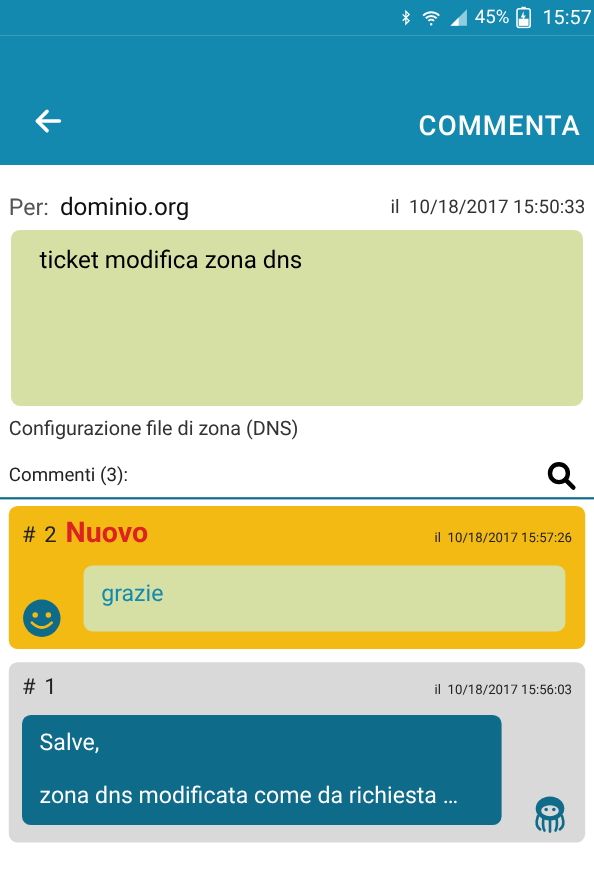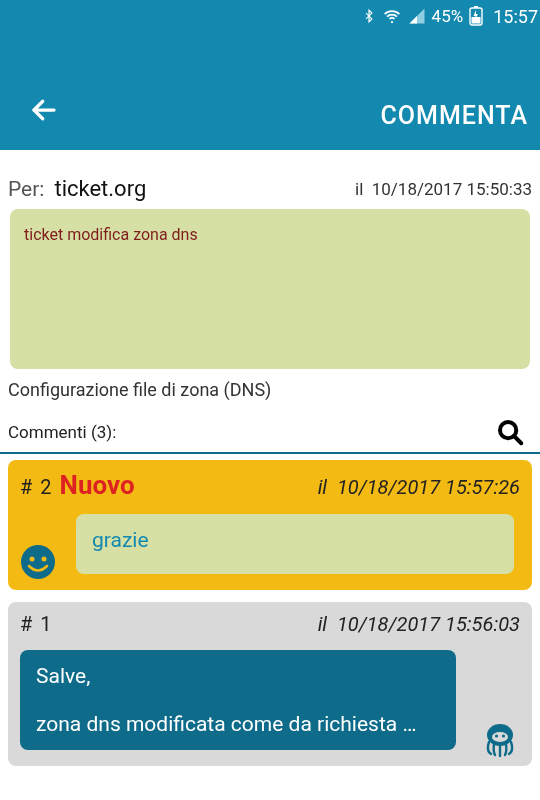--- a/index.html
+++ b/index.html
@@ -14,35 +14,35 @@
   .appbar { height: 118px; background: #1389b0; color: #fff; display: flex; align-items: flex-end; justify-content: space-between; padding: 0 12px 20px 24px; }
   .back { width: 40px; height: 40px; display: flex; align-items: center; justify-content: center; color: #fff; }
   .appbar-title { font-size: 25px; letter-spacing: 1px; font-weight: 500; }
 
   .header-row { display: flex; align-items: center; padding: 26px 8px 8px 8px; justify-content: space-between; gap: 24px; }
   .per { font-size: 21px; color: #555; display: flex; gap: 10px; align-items: baseline; }
   .per .domain { color: #111; font-size: 22px; }
   .ts { font-size: 17px; color: #333; }
 
   .ticket-body { margin: 0 10px 10px 10px; background: #d6e0a5; border-radius: 8px; height: 160px; padding: 16px 14px; }
-  .ticket-body .subj { color: #7f1d1d; font-size: 16px; }
+  .ticket-body .subj { color: #000000; font-size: 22px; margin-left: 12px; }
 
   .category { padding: 0 8px 14px 8px; color: #333; font-size: 18px; }
 
   .comments-head { display: flex; align-items: center; justify-content: space-between; padding: 0 12px 2px 8px; border-bottom: 2px solid #0e6b8a; }
   .comments-head h2 { font-size: 17px; font-weight: 400; color: #222; }
   .search { width: 36px; height: 36px; display: flex; align-items: center; justify-content: center; }
 
   .comment { margin: 6px 8px; border-radius: 8px; padding: 10px 12px 10px 12px; position: relative; }
   .comment.new { background: #f4ba14; }
   .comment.old { background: #d9d9d9; }
   .comment .meta { display: flex; justify-content: space-between; align-items: baseline; }
   .comment .idx { font-size: 20px; color: #222; display: flex; gap: 8px; align-items: baseline; }
   .comment .idx .nuovo { color: #d22; font-size: 26px; font-weight: bold; }
-  .comment .cts { font-size: 20px; color: #222; font-style: italic; }
+  .comment .cts { font-size: 12px; color: #222; }
   .comment .bubble { margin: 14px 6px 6px 56px; border-radius: 8px; padding: 14px 16px; font-size: 21px; min-height: 60px; }
   .comment.new .bubble { background: #d6e0a5; color: #1389b0; }
   .comment.old .bubble { background: #0e6b8a; color: #fff; margin-left: 0; margin-right: 64px; white-space: pre-line; }
   .comment .avatar { position: absolute; bottom: 8px; width: 40px; height: 40px; }
   .comment.new .avatar { left: 10px; }
   .comment.old .avatar { right: 12px; }
 </style>
 </head>
 <body>
 
@@ -83,21 +83,21 @@
           <line x1="20" y1="12" x2="4" y2="12"></line>
           <polyline points="11 5 4 12 11 19"></polyline>
         </svg>
     </div>
     <div class="appbar-title">COMMENTA</div>
   </div>
 
   <div class="header-row">
     <div class="per">
       <span>Per:</span>
-      <span class="domain">ticket.org</span>
+      <span class="domain">dominio.org</span>
     </div>
     <div class="ts">
       <span>il</span>
       &nbsp;<span>10/18/2017 15:50:33</span>
     </div>
   </div>
 
   <div class="ticket-body">
     <div class="subj">ticket modifica zona dns</div>
   </div>

